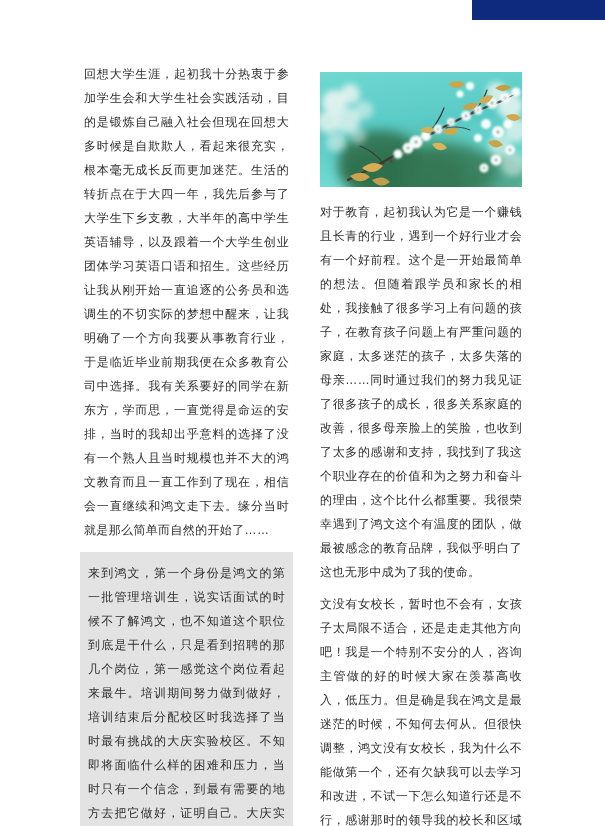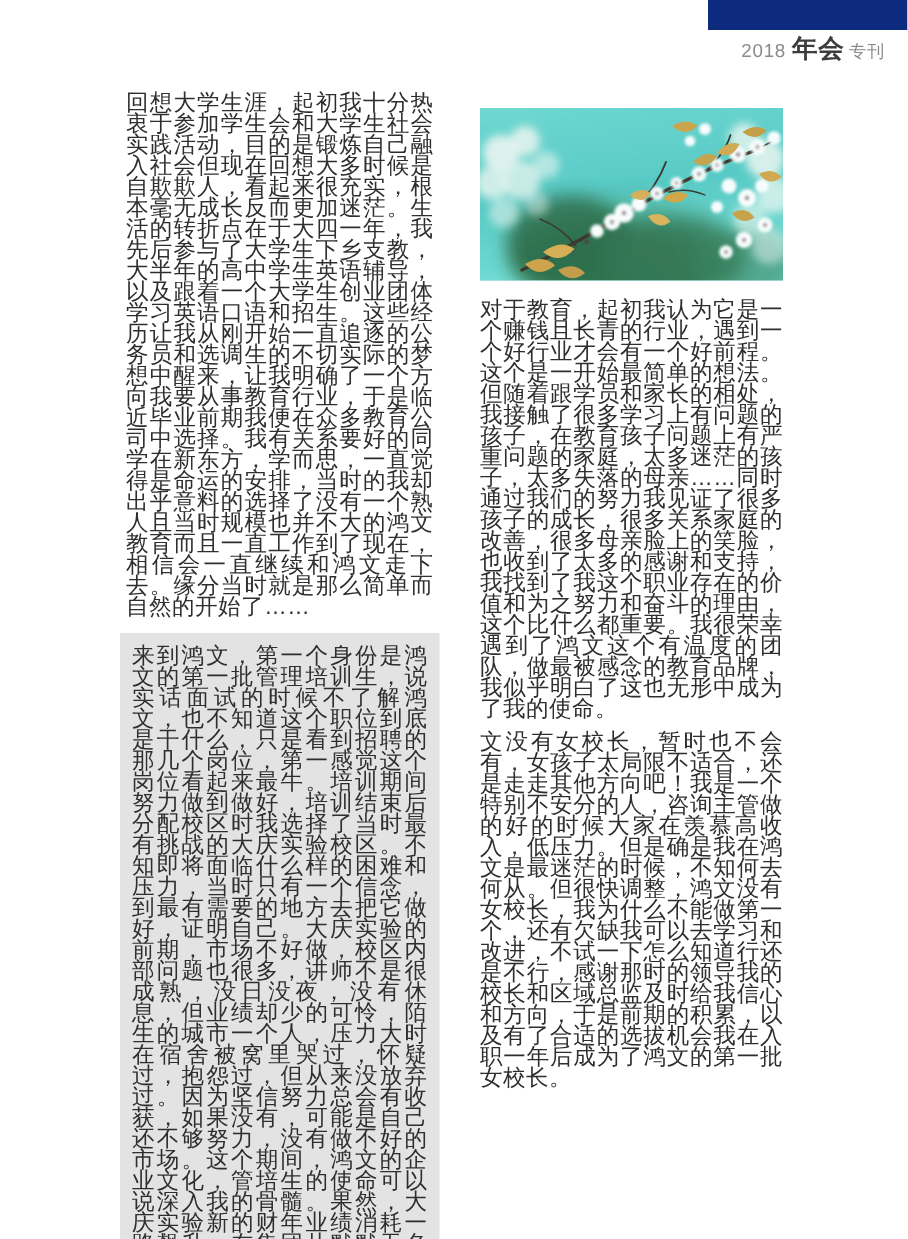--- a/index.html
+++ b/index.html
@@ -77,22 +77,22 @@
   .col-left {
     left: 84px;
     width: 205px;
   }
   .col-right {
     left: 320px;
     width: 202px;
   }
 
   .para {
-    font-size: 15px;
-    line-height: 14px;
+    font-size: 12px;
+    line-height: 24px;
     color: #2e2e2e;
     text-align: justify;
     text-justify: inter-ideograph;
     margin: 0 0 8px 0;
     letter-spacing: .35px;
   }
   .para:last-child { margin-bottom: 0; }
 
   
   .shaded {
@@ -113,23 +113,20 @@
   }
   .photo-wrap svg { display: block; }
 </style>
 </head>
 <body>
 
 <div class="page">
 
   <div class="masthead">
     <div class="masthead-bar"></div>
-    <div class="masthead-title">
-      <span class="mast-year">2018</span><span class="mast-main">年会</span><span class="mast-sub">专刊</span>
-    </div>
   </div>
 
   <div class="col col-left">
 
     <p class="para">回想大学生涯，起初我十分热衷于参加学生会和大学生社会实践活动，目的是锻炼自己融入社会但现在回想大多时候是自欺欺人，看起来很充实，根本毫无成长反而更加迷茫。生活的转折点在于大四一年，我先后参与了大学生下乡支教，大半年的高中学生英语辅导，以及跟着一个大学生创业团体学习英语口语和招生。这些经历让我从刚开始一直追逐的公务员和选调生的不切实际的梦想中醒来，让我明确了一个方向我要从事教育行业，于是临近毕业前期我便在众多教育公司中选择。我有关系要好的同学在新东方，学而思，一直觉得是命运的安排，当时的我却出乎意料的选择了没有一个熟人且当时规模也并不大的鸿文教育而且一直工作到了现在，相信会一直继续和鸿文走下去。缘分当时就是那么简单而自然的开始了……</p>
 
     <div class="shaded">
       <p class="para">来到鸿文，第一个身份是鸿文的第一批管理培训生，说实话面试的时候不了解鸿文，也不知道这个职位到底是干什么，只是看到招聘的那几个岗位，第一感觉这个岗位看起来最牛。培训期间努力做到做好，培训结束后分配校区时我选择了当时最有挑战的大庆实验校区。不知即将面临什么样的困难和压力，当时只有一个信念，到最有需要的地方去把它做好，证明自己。大庆实验的前期，市场不好做，校区内部问题也很多，讲师不是很成熟，没日没夜，没有休息，但业绩却少的可怜，陌生的城市一个人，压力大时在宿舍被窝里哭过，怀疑过，抱怨过，但从来没放弃过。因为坚信努力总会有收获，如果没有，可能是自己还不够努力，没有做不好的市场。这个期间，鸿文的企业文化，管培生的使命可以说深入我的骨髓。果然，大庆实验新的财年业绩消耗一路飙升，在集团从默默无名到名声大震，作为大庆实验的见证者和参与者，我为之骄傲和自豪。</p>
     </div>
 

